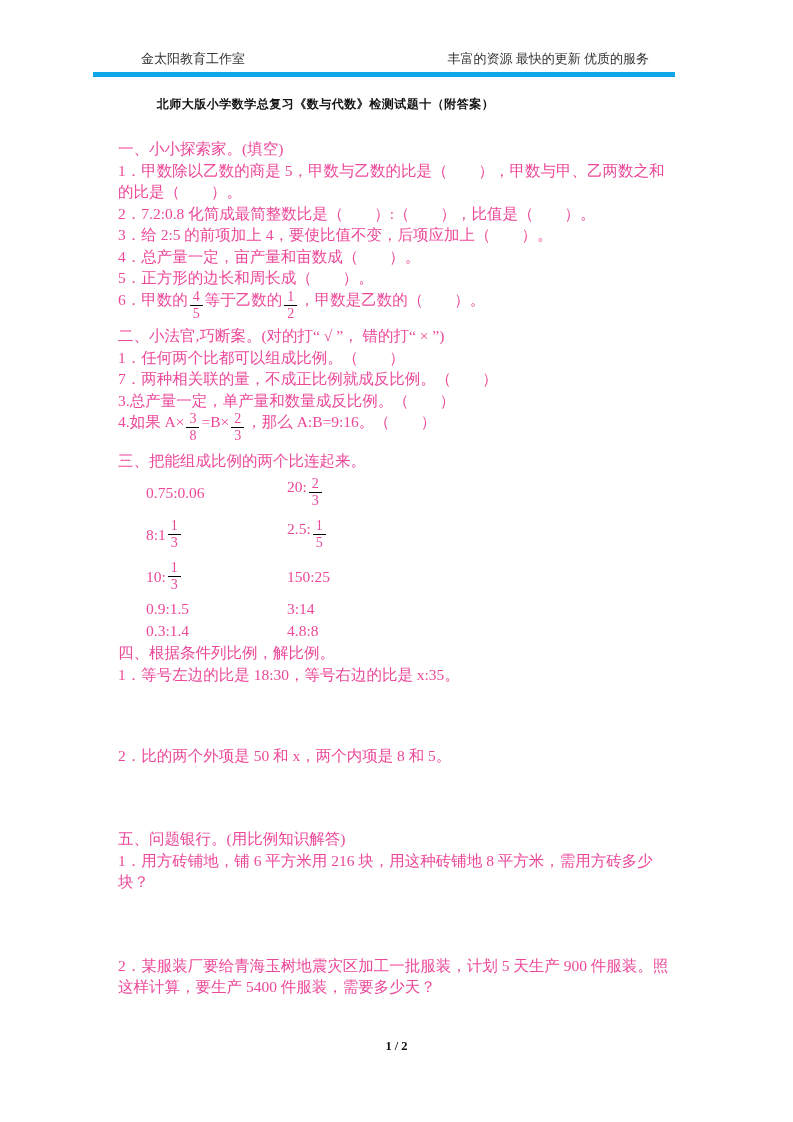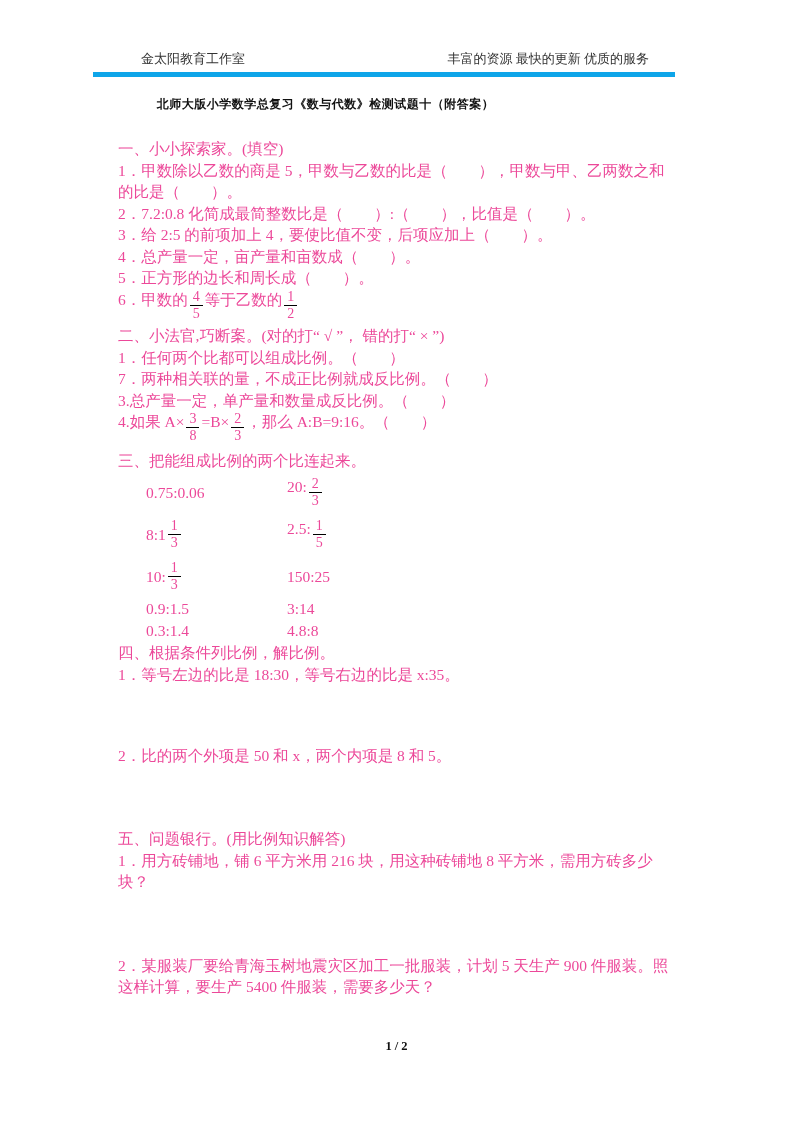--- a/index.html
+++ b/index.html
@@ -130,20 +130,21 @@
       <span>6．甲数的</span>
       <span class="frac">
           <span class="num">4</span>
           <span class="den">5</span>
         </span>
       <span>等于乙数的</span>
       <span class="frac">
           <span class="num">1</span>
           <span class="den">2</span>
         </span>
+      <span>，甲数是乙数的（　　）。</span>
     </p>
   </section>
 
   <section class="sec" style="top:325px">
     <p class="ln">二、小法官,巧断案。(对的打“ √ ”， 错的打“ × ”)</p>
     <p class="ln">1．任何两个比都可以组成比例。（　　）</p>
     <p class="ln">7．两种相关联的量，不成正比例就成反比例。（　　）</p>
     <p class="ln">3.总产量一定，单产量和数量成反比例。（　　）</p>
     <p class="ln frac-ln" style="height:40px">
       <span>4.如果 A×</span>

